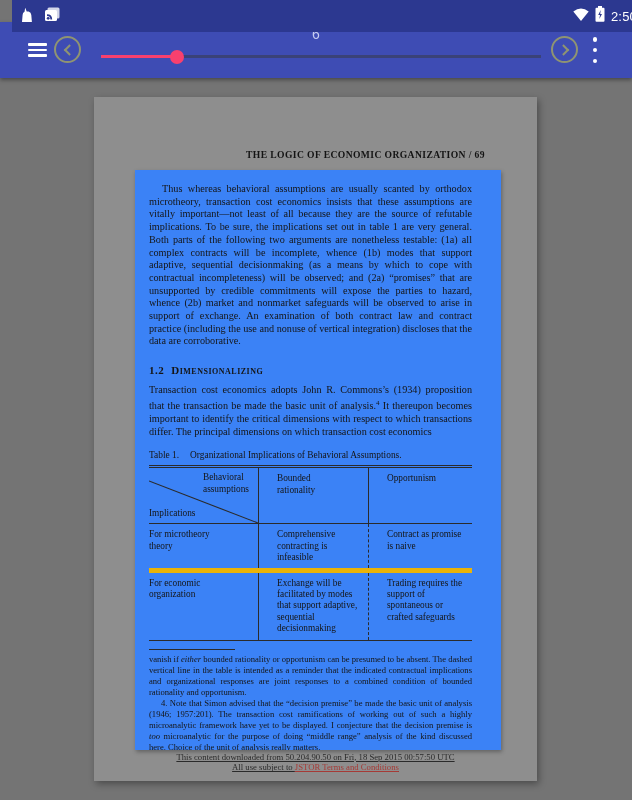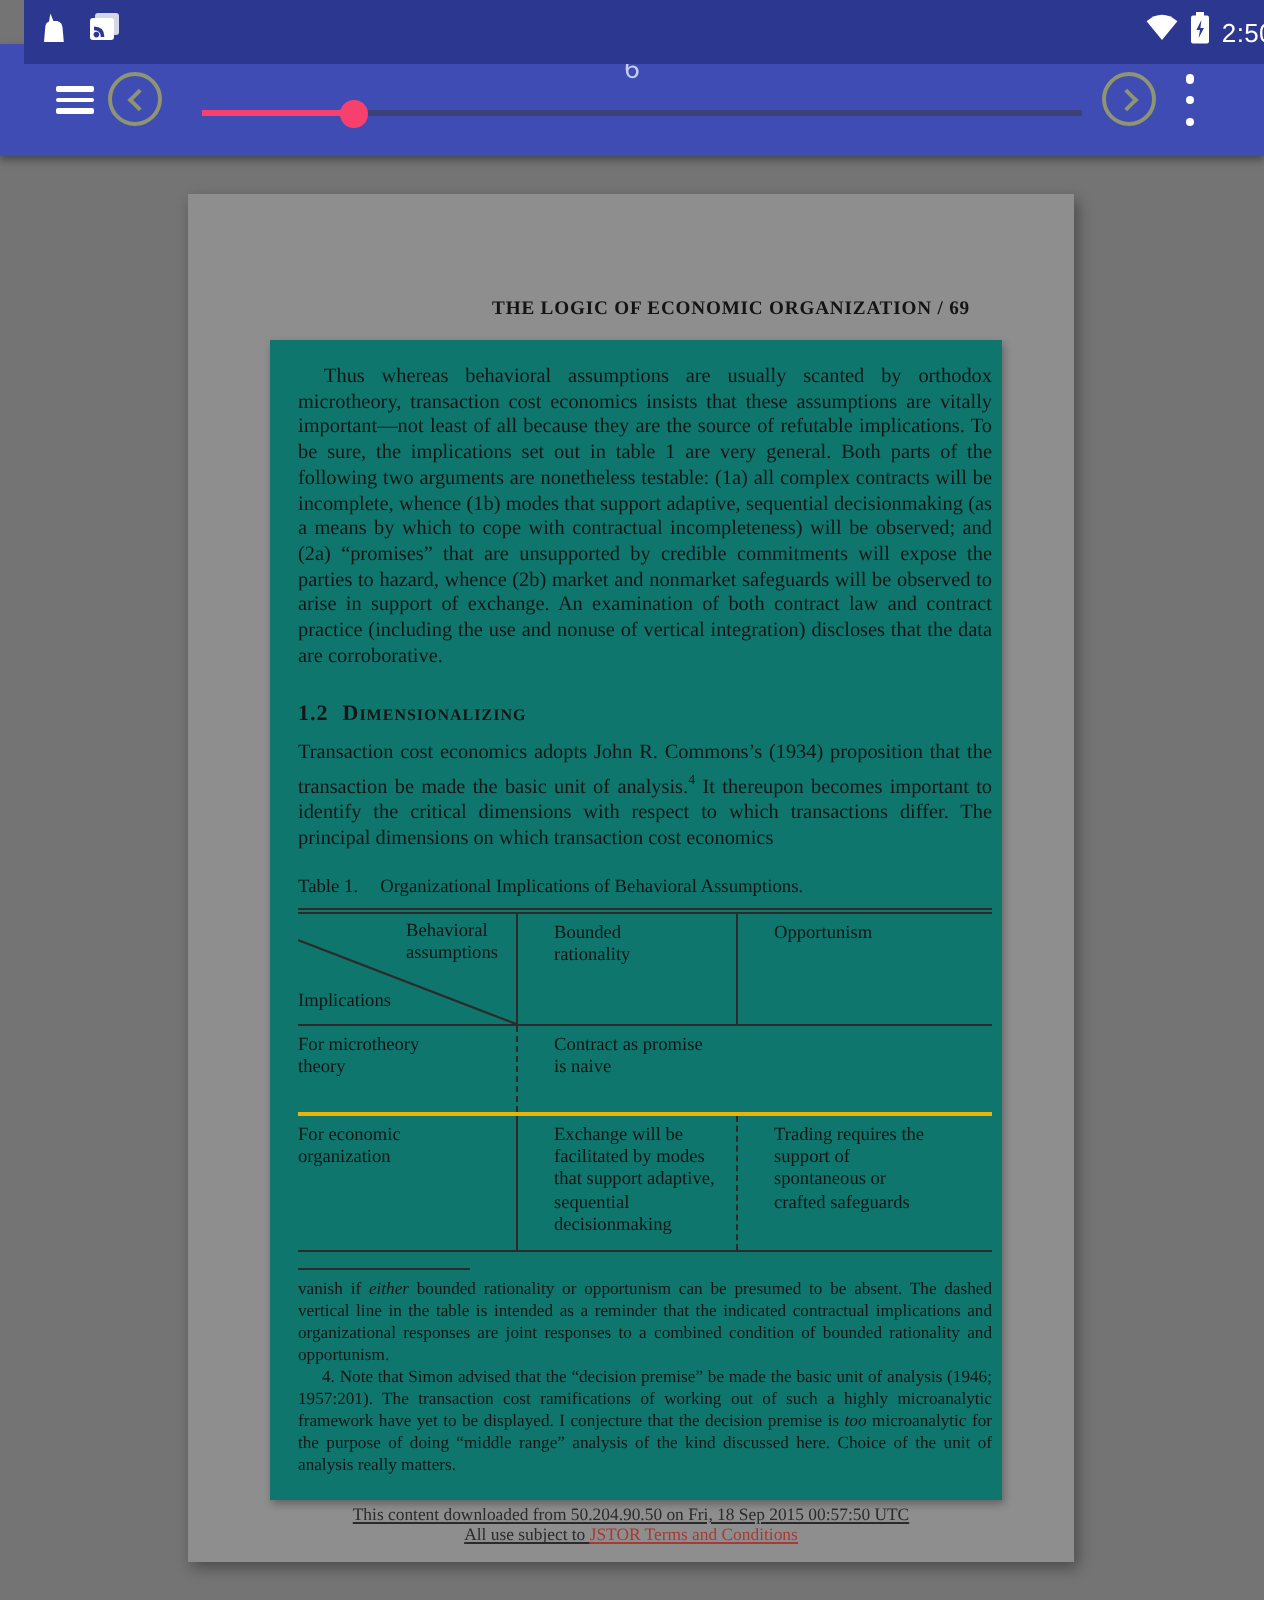--- a/index.html
+++ b/index.html
@@ -39,38 +39,38 @@
   .overflow div { width:4.5px; height:4.5px; border-radius:50%; background:#fff; }
 
   
   .viewer { position:absolute; top:78px; left:0; width:614px; height:722px; background:#747474; }
   .scan-page { position:absolute; left:94px; top:19px; width:443px; height:684px;
                background:#8e8e8e; box-shadow:2px 3px 7px rgba(0,0,0,.35);
                font-family:"Liberation Serif", serif; color:#1b1b1b; }
   .running-header { position:absolute; top:52px; right:52px; font-size:9.6px; font-weight:700;
                     letter-spacing:.4px; color:#141414; }
   .content-box { position:absolute; left:41px; top:73px; width:366px; height:580px;
-                 background:#0f766e; box-shadow:1px 2px 4px rgba(0,0,0,.3);
-                 padding:13px 5px 0 14px; overflow:hidden; color:#151515; }
+                 background:#3b82f6; box-shadow:1px 2px 4px rgba(0,0,0,.3);
+                 padding:13px 29px 0 14px; overflow:hidden; color:#151515; }
 
   .para { font-size:10.2px; line-height:12.7px; text-align:justify; }
   .para1 { text-indent:13px; }
   .section-heading { margin-top:16px; font-size:11px; letter-spacing:.5px; font-variant:small-caps; }
   .section-heading .sec-no { font-variant:normal; margin-right:7px; }
   .para2 { margin-top:8px; }
   sup { font-size:7px; }
 
   .table-caption { margin-top:12px; font-size:9.4px; display:flex; }
   .table-caption .cap-label { margin-right:11px; }
 
   .tbl { margin-top:5px; border-top:3px double #2b2b2b; border-bottom:1px solid #2b2b2b;
          font-size:9.3px; line-height:11.4px; }
   .trow { display:flex; }
   .thead { height:56px; border-bottom:1px solid #2b2b2b; }
-  .trow2 { border-top:2px solid #eab308; }
+  .trow2 { border-top:5px solid #eab308; }
   .tc { flex:none; }
   .c1 { width:109px; padding-top:5px; }
   .c2 { width:110px; padding:5px 2px 4px 18px; }
   .c3 { width:119px; padding:5px 2px 4px 18px; }
   .bsolid { border-left:1px solid #2b2b2b; }
   .bdash  { border-left:1px dashed #2b2b2b; }
   .trow1 .tc { min-height:43px; }
   .trow2 .tc { min-height:67px; }
   .cellspan { display:block; }
   .w-lab { max-width:72px; } .w-c2 { max-width:86px; } .w-c3 { max-width:78px; } .w-h2 { max-width:48px; }
@@ -182,20 +182,23 @@
               <span class="cellspan w-h2">Bounded rationality</span>
             </div>
             <div class="tc c3 bsolid">
               <span class="cellspan">Opportunism</span>
             </div>
           </div>
           <div class="trow trow1">
             <div class="tc c1">
               <span class="cellspan w-lab">For microtheory theory</span>
             </div>
+            <div class="tc c2 bsolid">
+              <span class="cellspan w-c2">Comprehensive contracting is infeasible</span>
+            </div>
             <div class="tc c3 bdash">
               <span class="cellspan w-c3">Contract as promise is naive</span>
             </div>
           </div>
           <div class="trow trow2">
             <div class="tc c1">
               <span class="cellspan w-lab">For economic organization</span>
             </div>
             <div class="tc c2 bsolid">
               <span class="cellspan w-c2">Exchange will be facilitated by modes that support adaptive, sequential decisionmaking</span>

